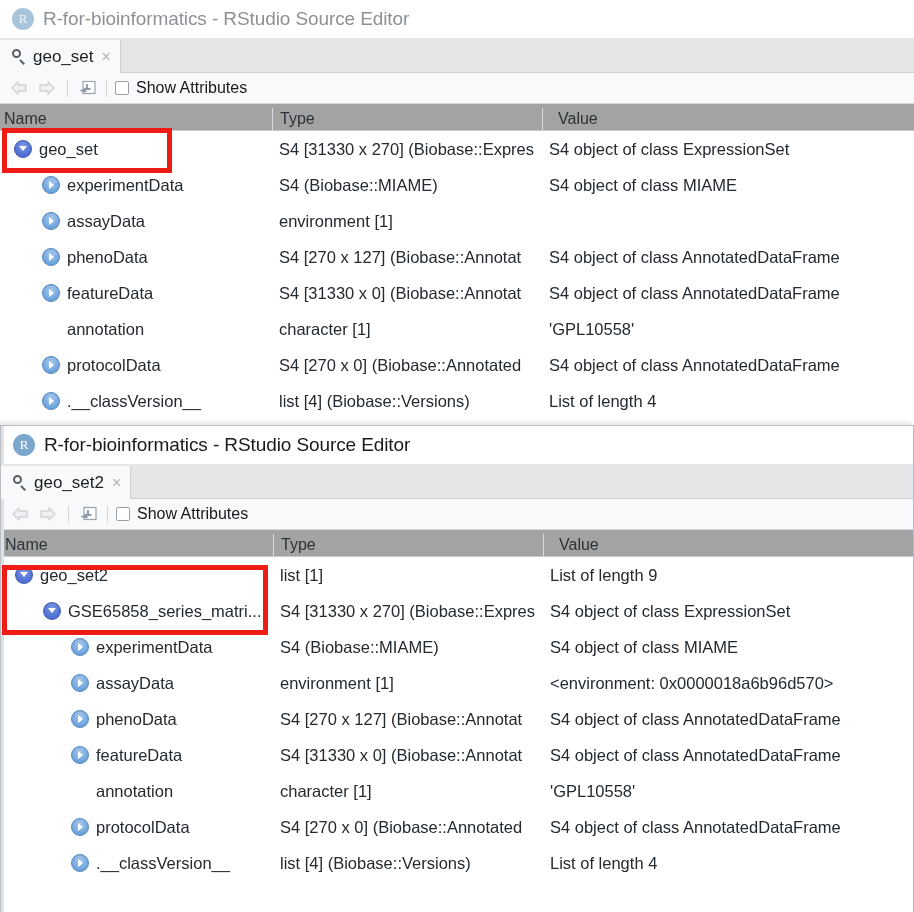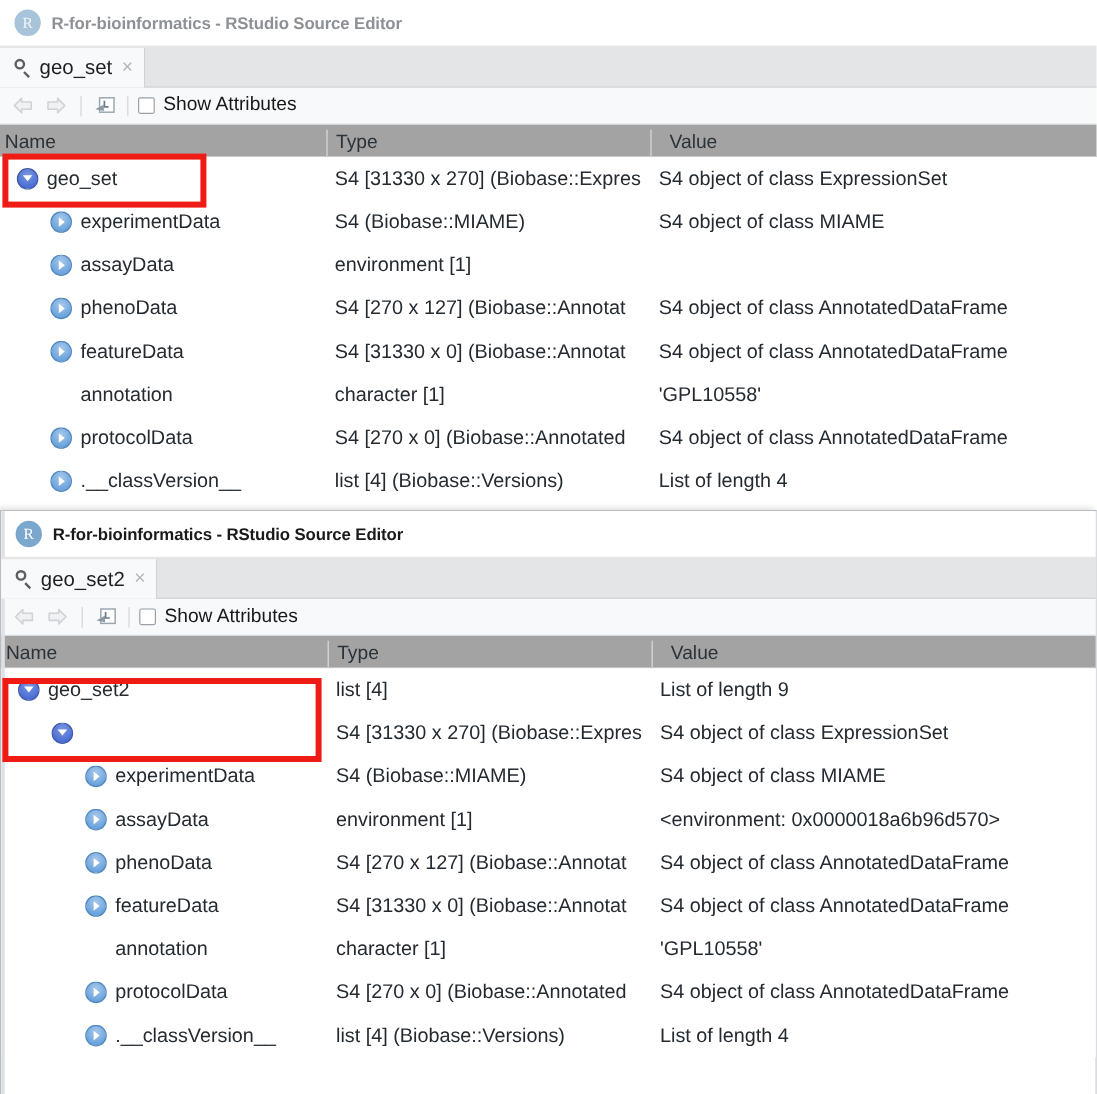--- a/index.html
+++ b/index.html
@@ -47,24 +47,23 @@
     font-size: 13px;
     font-family: "Liberation Serif", serif;
     display: flex;
     align-items: center;
     justify-content: center;
     flex: 0 0 auto;
     margin-right: 9px;
   }
   .rlogo.dim { background: #a8c4da; color: #f0f5f9; }
   .title-text {
-    font-size: 14px;
+    font-size: 19px;
     letter-spacing: -0.1px;
     white-space: nowrap;
-    font-weight: bold;
   }
   .title-text.active { color: #1a1a1a; }
   .title-text.inactive { color: #8d9196; }
 
   
   .tabstrip {
     position: relative;
     height: 34px;
     background: #e3e5e7;
     border-bottom: 1px solid #cfd2d5;
@@ -417,26 +416,27 @@
       <div class="ch c-type">Type</div>
       <div class="ch c-value">Value</div>
     </div>
 
     <div class="rows" id="rows-front">
         <div class="row">
           <div class="cell c-name" style="padding-left: 14px;">
             <span class="expander open"></span>
             <span>geo_set2</span>
           </div>
-          <div class="cell c-type">list [4]</div>
+          <div class="cell c-type">list [1]</div>
           <div class="cell c-value">List of length 9</div>
         </div>
         <div class="row">
           <div class="cell c-name" style="padding-left: 42px;">
             <span class="expander open"></span>
+            <span>GSE65858_series_matri...</span>
           </div>
           <div class="cell c-type">S4 [31330 x 270] (Biobase::Expres</div>
           <div class="cell c-value">S4 object of class ExpressionSet</div>
         </div>
         <div class="row">
           <div class="cell c-name" style="padding-left: 70px;">
             <span class="expander closed"></span>
             <span>experimentData</span>
           </div>
           <div class="cell c-type">S4 (Biobase::MIAME)</div>

